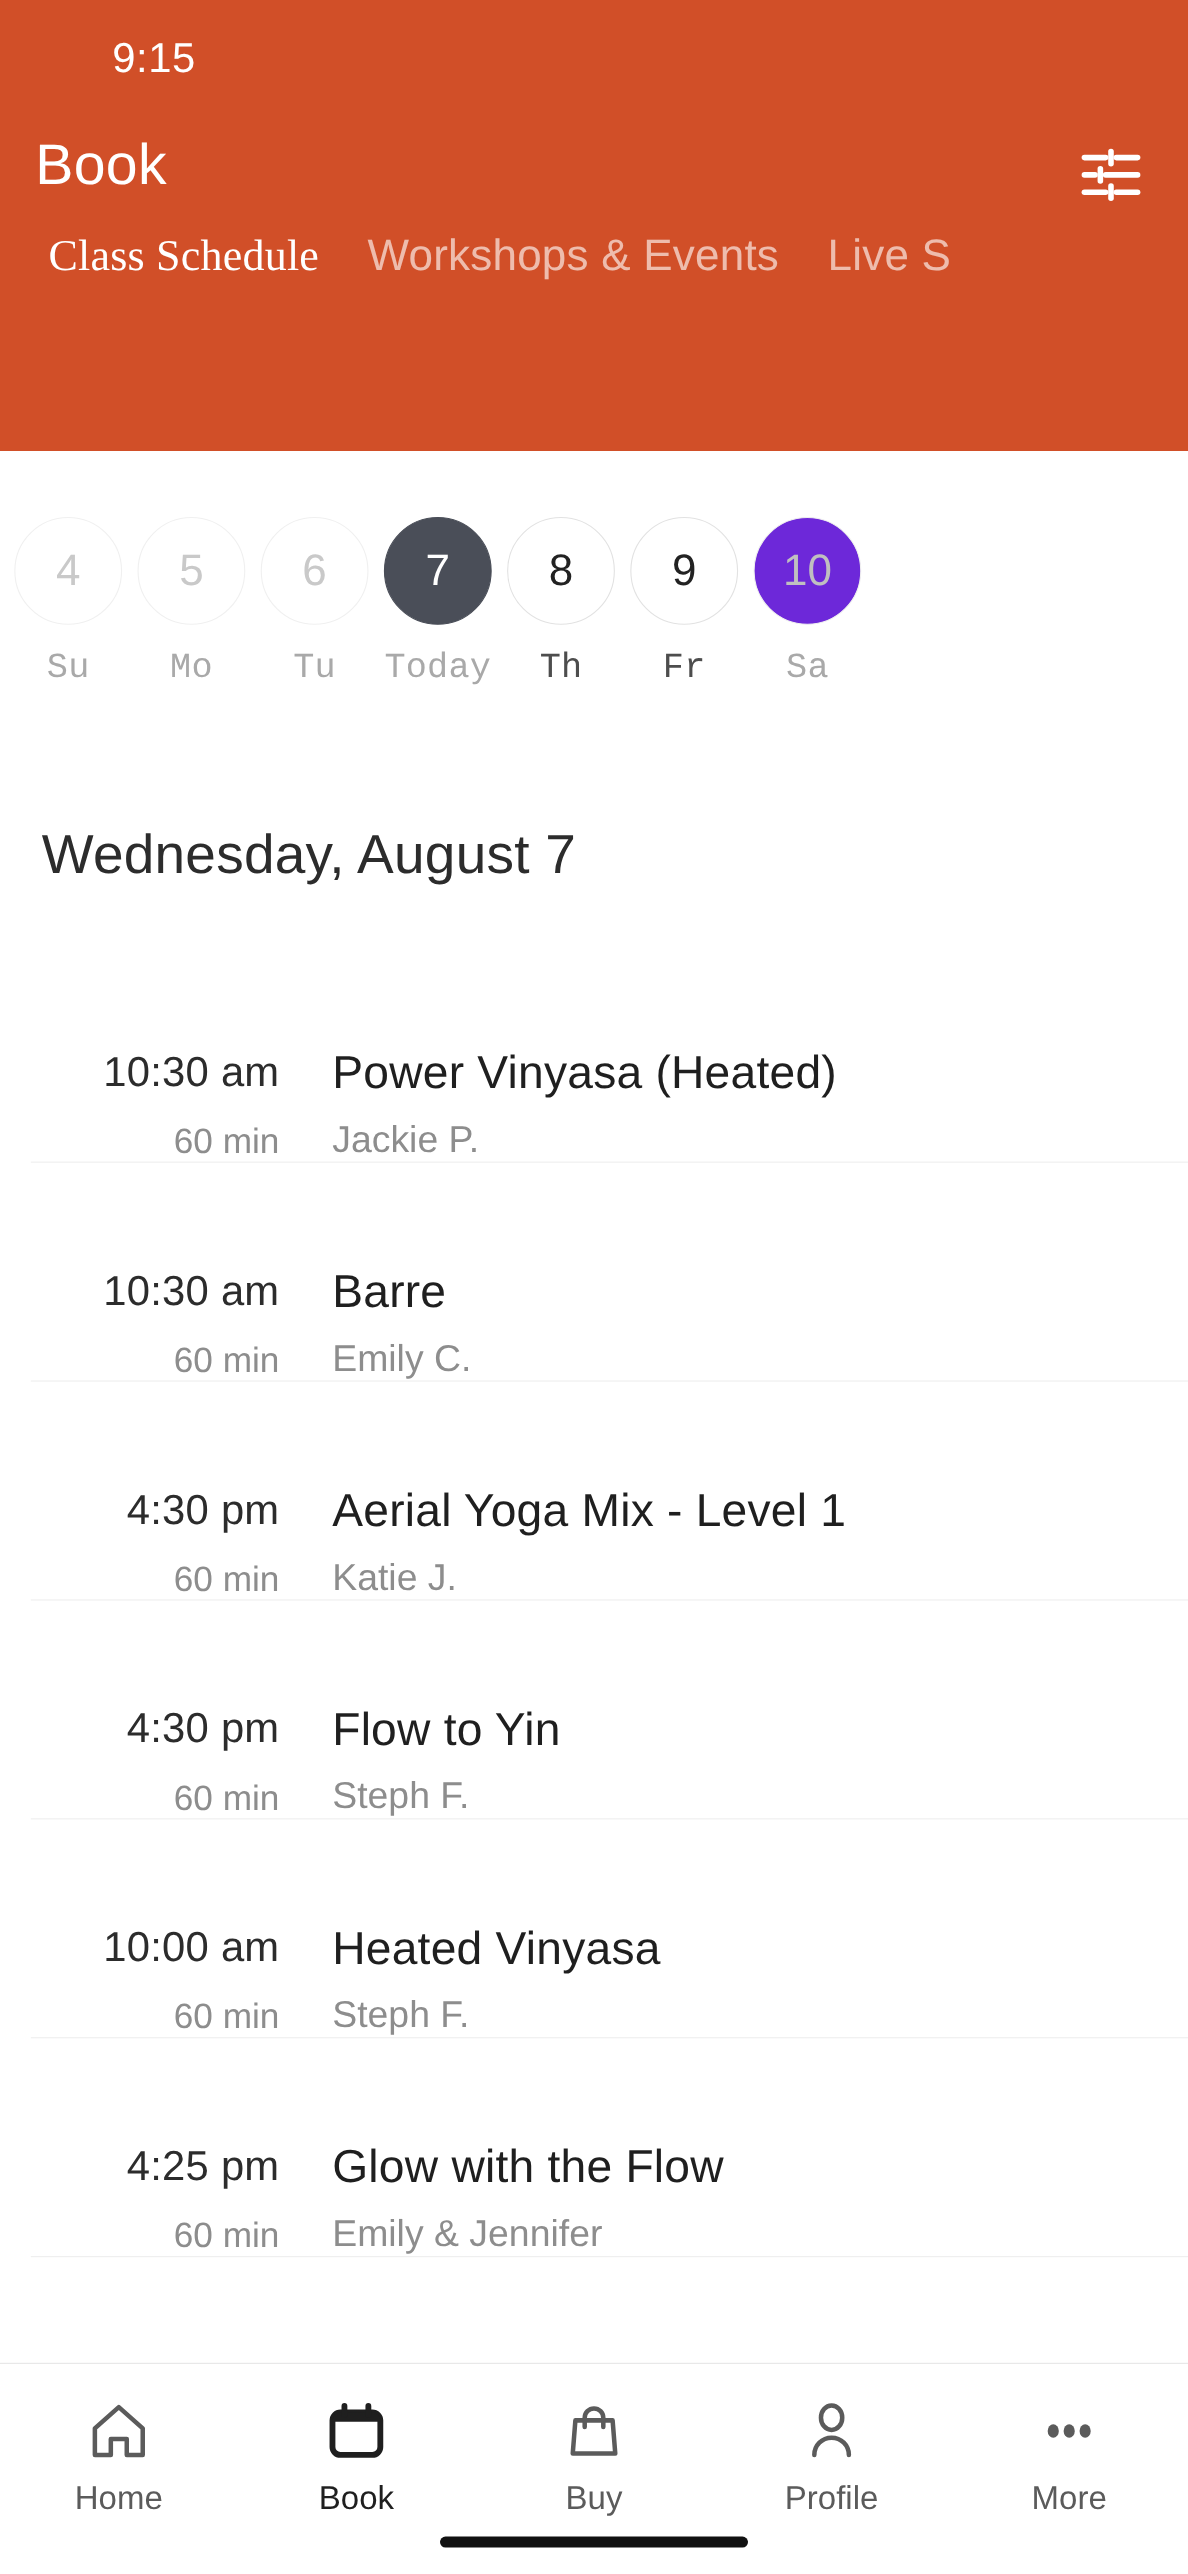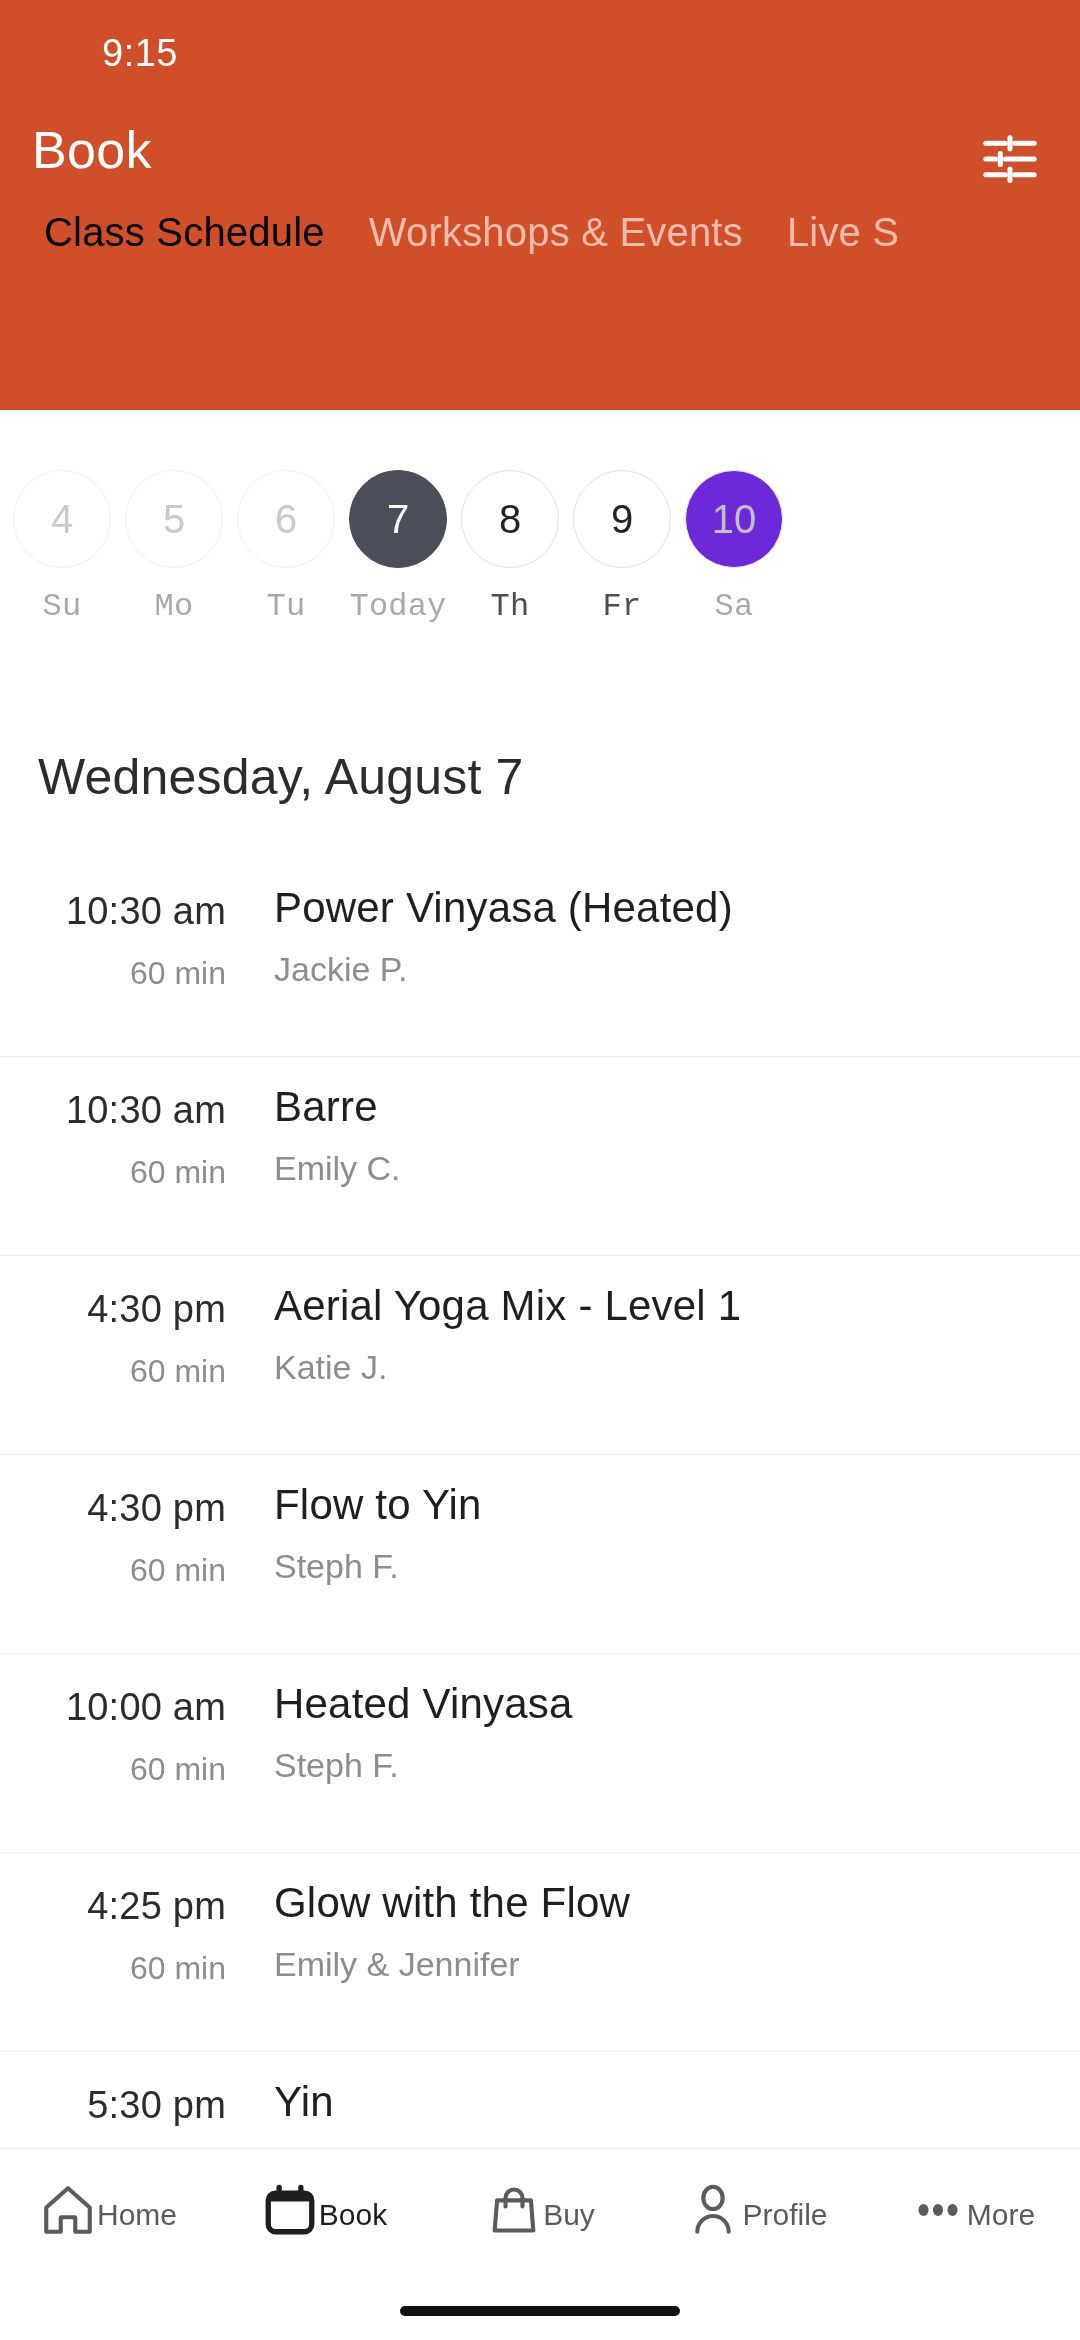--- a/index.html
+++ b/index.html
@@ -40,21 +40,21 @@
   .tabs {
     position:absolute; top:212px; left:0; width:1080px; height:120px;
     display:flex; align-items:flex-start; padding-left:22px;
     white-space:nowrap; overflow:hidden;
   }
   .tab {
     font-size:40px; color:rgba(255,255,255,0.62);
     padding:0 22px; line-height:1.0; letter-spacing:0.2px;
     cursor:pointer; flex:0 0 auto;
   }
-  .tab.active { color:#000000; }
+  .tab.active { color:#ffffff;font-family:Liberation Serif, serif; }
 
   
   .datestrip {
     position:absolute; top:410px; left:0; width:1080px; height:270px;
     background:#ffffff; display:flex; align-items:flex-start;
     padding-top:60px; padding-left:6px; overflow:hidden;
   }
   .daycell {
     width:104px; flex:0 0 auto; margin:0 4px;
     display:flex; flex-direction:column; align-items:center;
@@ -83,42 +83,43 @@
     font-size:50px; color:#2c2c2c; font-weight:400; letter-spacing:0.2px;text-align:center;
   }
 
   
   .classlist {
     position:absolute; top:858px; left:0; width:1080px; height:1290px;
     overflow:hidden;
   }
   .classrow {
     position:relative; height:199px; padding:0 40px 0 36px;
-    display:flex; align-items:flex-start;
+    display:flex; align-items:flex-end;
     border-bottom:1px solid #eeeeee;
+    margin-left:28px;
   }
   .classrow:first-child { border-top:none; }
   .timecol {
     width:190px; flex:0 0 auto; padding-top:32px;
     display:flex; flex-direction:column; align-items:flex-end;
   }
   .ctime { font-size:38px; color:#2c2c2c; letter-spacing:0.2px; }
   .cdur { margin-top:22px; font-size:32px; color:#8d8d8d; }
   .infocol { flex:1 1 auto; padding-top:26px; padding-left:48px; }
   .cname { font-size:42px; color:#1f1f1f; letter-spacing:0.2px; }
   .cteacher { margin-top:18px; font-size:34px; color:#8d8d8d; }
 
   
   .bottomnav {
     position:absolute; left:0; bottom:0; width:1080px; height:192px;
     background:#ffffff; border-top:1px solid #e6e6e6;
     display:flex; align-items:flex-start; padding-top:26px;
   }
   .navitem {
-    flex:1 1 0; display:flex; flex-direction:row; align-items:center;
+    flex:1 1 0; display:flex; flex-direction:column; align-items:center;
     cursor:pointer;
     justify-content:center;
   }
   .navicon { height:70px; display:flex; align-items:center; justify-content:center; }
   .navlabel { margin-top:10px; font-size:30px; color:#5b5b5b; }
   .navitem.active .navlabel { color:#1f1f1f; }
   .homebar {
     position:absolute; left:50%; transform:translateX(-50%);
     bottom:24px; width:280px; height:10px; border-radius:5px; background:#111;
   }

